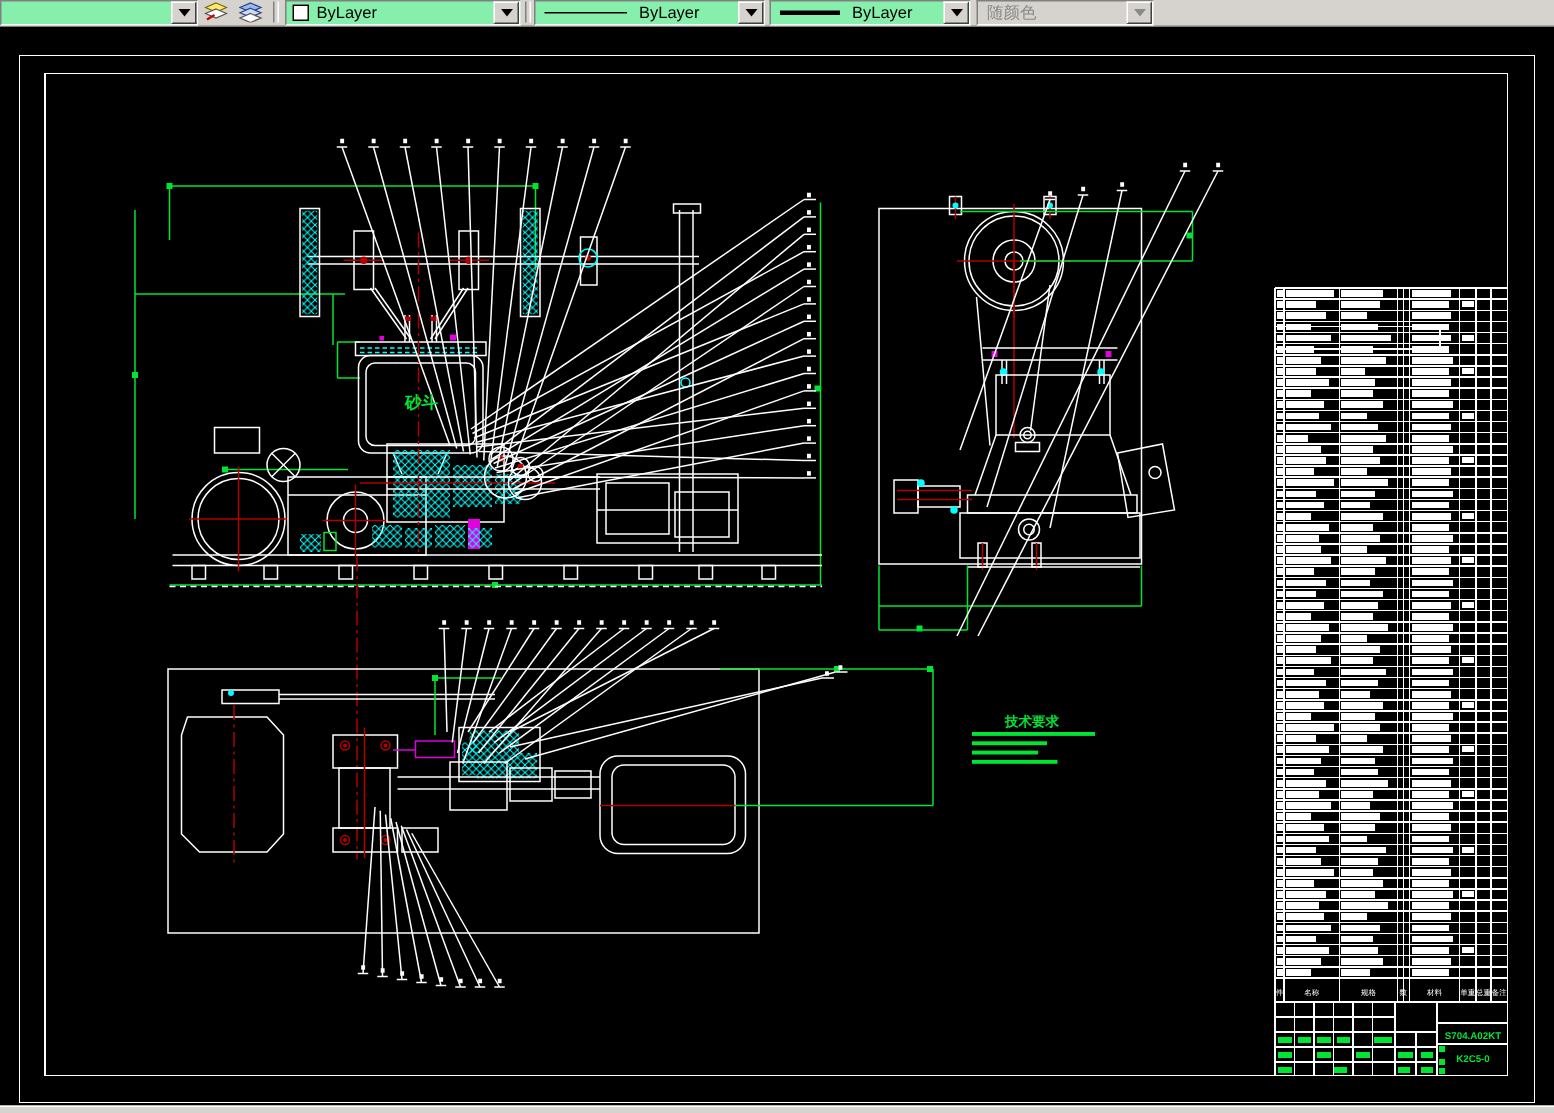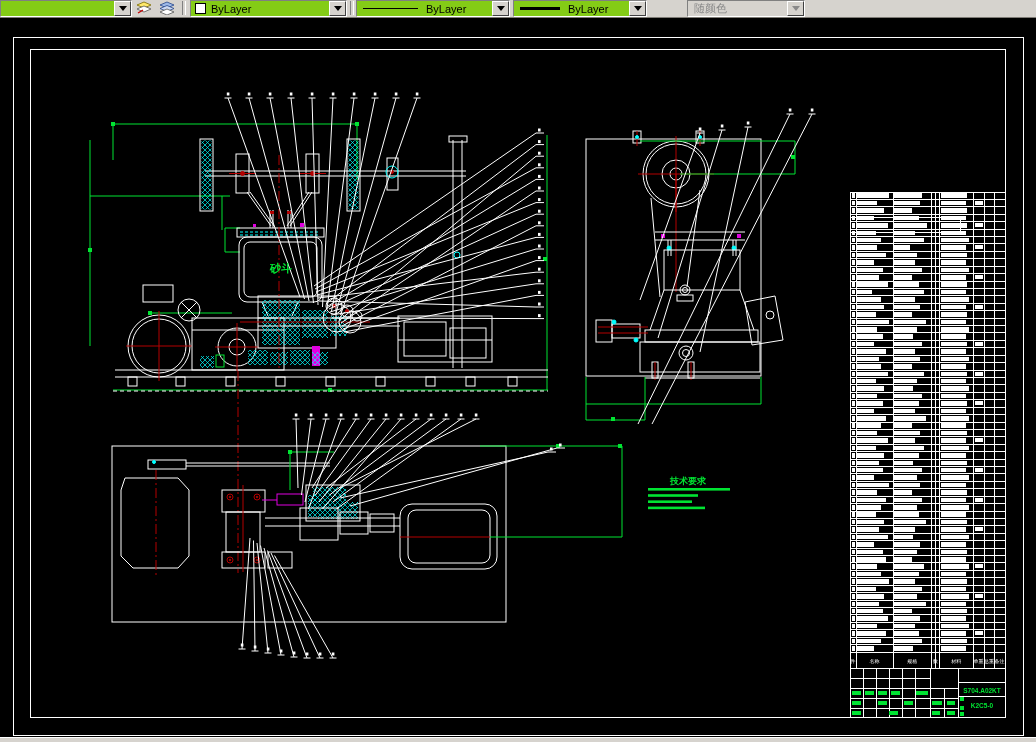--- a/index.html
+++ b/index.html
@@ -1,21 +1,21 @@
 <!DOCTYPE html>
 <html><head>
 <meta charset="utf-8">
 <style>
   html,body{margin:0;padding:0;background:#000;width:1036px;height:742px;overflow:hidden;
     font-family:"Liberation Sans",sans-serif;}
   #stage{position:relative;width:1036px;height:742px;background:#000;}
   
   #toolbar{position:absolute;left:0;top:0;width:1036px;height:17px;background:#d6d3ce;
     border-bottom:1px solid #7f7c76;z-index:5;}
-  .combo{position:absolute;top:0;height:15px;background:#84cc16;
+  .combo{position:absolute;top:0;height:15px;background:#86efac;
     border:1px solid;border-color:#808080 #fff #fff #808080;display:flex;align-items:center;
     font-size:11px;color:#000;}
   .combo .arrowbtn{position:absolute;right:0;top:0;width:15px;height:13px;background:#d6d3ce;
     border:1px solid;border-color:#fff #404040 #404040 #fff;display:flex;align-items:center;justify-content:center;}
   .tri{width:0;height:0;border-left:4px solid transparent;border-right:4px solid transparent;border-top:5px solid #000;}
   .combo.disabled{background:#d6d3ce;color:#8a8a8a;}
   .combo.disabled .tri{border-top-color:#8a8a8a;}
   .swatch{width:9px;height:9px;border:1px solid #000;background:#fff;margin:0 5px 0 4px;}
   .linesample{height:1px;background:#000;width:55px;margin:0 8px 0 6px;}
   .linesample.thick{height:3px;width:40px;}
@@ -67,21 +67,21 @@
           <div class="tri"></div>
         </div>
     </div>
     <div class="combo" style="left:513px;width:132px;">
       <div class="linesample thick"></div>
       <span>ByLayer</span>
       <div class="arrowbtn">
           <div class="tri"></div>
         </div>
     </div>
-    <div class="combo disabled" style="left:687px;width:116px;">
+    <div class="combo disabled" style="left:651px;width:116px;">
       <span style="margin-left:6px;">随颜色</span>
       <div class="arrowbtn">
           <div class="tri"></div>
         </div>
     </div>
   </div>
 
   <svg id="cad" width="1036" height="742" viewBox="0 0 1036 742">
       <defs>
         <pattern id="ch" width="5" height="5" patternUnits="userSpaceOnUse">

